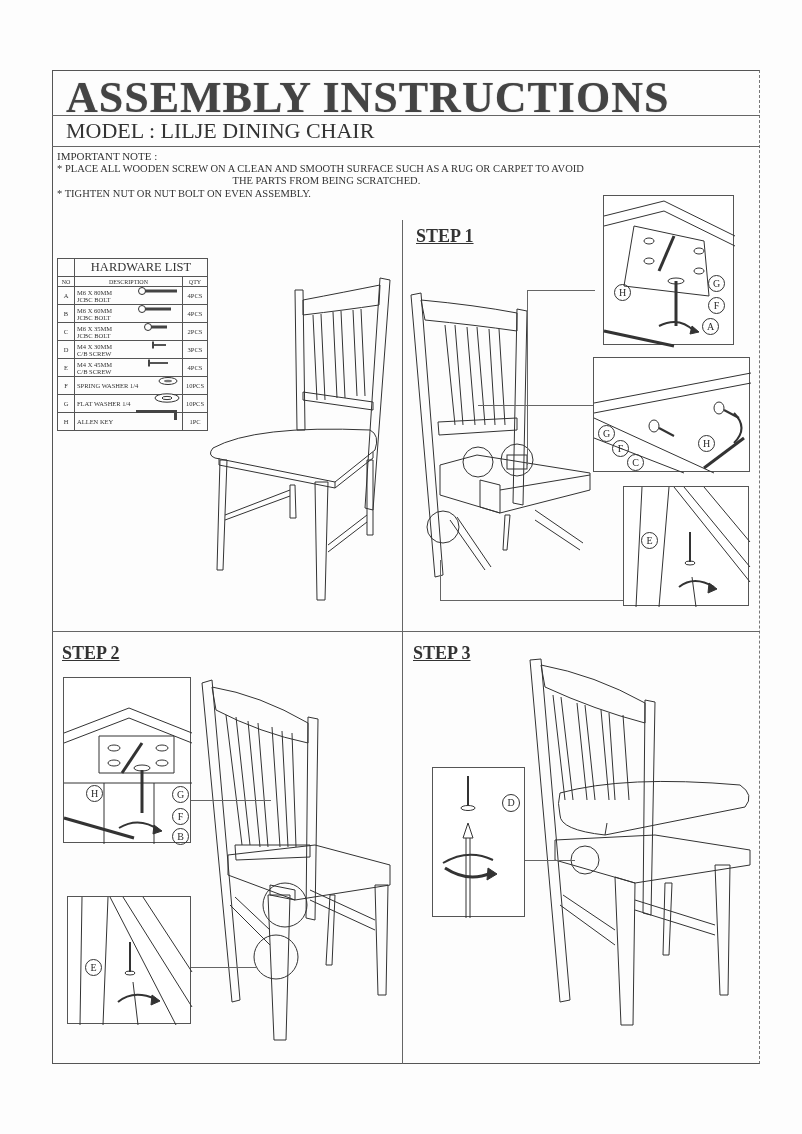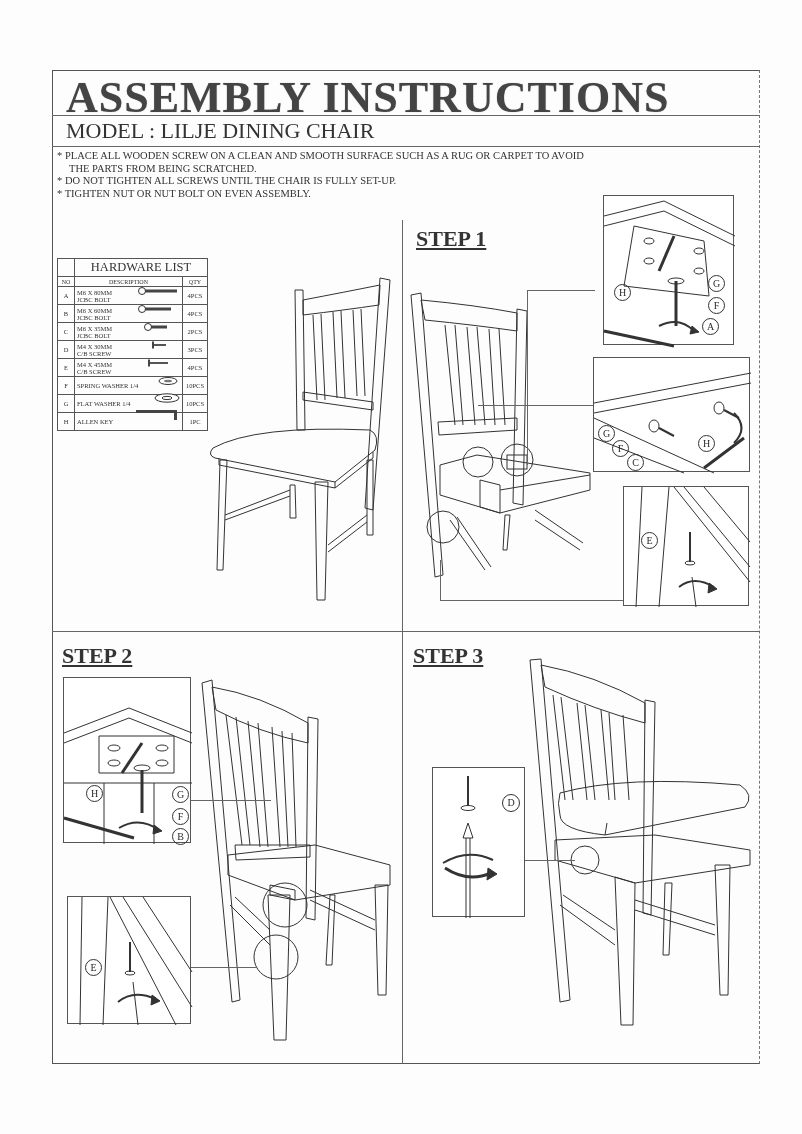--- a/index.html
+++ b/index.html
@@ -11,22 +11,22 @@
   .hline { position: absolute; height: 0; border-top: 1px solid #666; }
   .vline { position: absolute; width: 0; border-left: 1px solid #666; }
   .title {
     position: absolute; left: 66px; top: 72px; font-size: 44px; letter-spacing: 1px;
     font-family: "Liberation Serif", serif; color: #444; font-weight: bold;
     text-shadow: 0 0 1px #999;
   }
   .model { position: absolute; left: 66px; top: 118px; font-size: 22px; color: #333; }
   .notes { position: absolute; left: 57px; top: 150px; font-size: 10.5px; line-height: 12.5px; color: #333; }
   .notes .n-title { font-size: 11px; }
-  .notes .indent { padding-left: 12px; }
-  .step-title { position: absolute; font-size: 22px; font-weight: bold; text-decoration: underline; color: #333; }
+  .notes .indent { padding-left: 12px; text-align: center; }
+  .step-title { position: absolute; font-size: 18px; font-weight: bold; text-decoration: underline; color: #333; }
   table.hw { position: absolute; left: 57px; top: 258px; width: 151px; border-collapse: collapse; font-size: 6.5px; color: #333; }
   table.hw td, table.hw th { border: 1px solid #555; padding: 0 2px; height: 17px; font-weight: normal; }
   table.hw .cap { font-size: 12.5px; height: 15px; text-align: center; }
   table.hw .hdr th { height: 9px; font-size: 6px; }
   table.hw td.no { width: 12px; text-align: center; }
   table.hw td.qty { width: 20px; text-align: center; }
   table.hw td.desc { position: relative; }
   .part-icon { position: absolute; right: 4px; top: 50%; transform: translateY(-50%); }
   svg { position: absolute; overflow: visible; }
   .inset { position: absolute; border: 1px solid #555; background: #fff; box-sizing: border-box; }
@@ -38,23 +38,23 @@
 <div class="frame"></div>
 <div class="hline" style="left:52px;top:115px;width:708px;"></div>
 <div class="hline" style="left:52px;top:146px;width:708px;"></div>
 <div class="vline" style="left:402px;top:220px;height:844px;"></div>
 <div class="hline" style="left:52px;top:631px;width:708px;"></div>
 
 <div class="title">ASSEMBLY INSTRUCTIONS</div>
 <div class="model">MODEL : LILJE DINING CHAIR</div>
 
 <div class="notes">
+  <div class="n-title">IMPORTANT NOTE :</div>
   <div>* PLACE ALL WOODEN SCREW ON A CLEAN AND SMOOTH SURFACE SUCH AS A RUG OR CARPET TO AVOID</div>
   <div class="indent">THE PARTS FROM BEING SCRATCHED.</div>
-  <div>* DO NOT TIGHTEN ALL SCREWS UNTIL THE CHAIR IS FULLY SET-UP.</div>
   <div>* TIGHTEN NUT OR NUT BOLT ON EVEN ASSEMBLY.</div>
 </div>
 
 <table class="hw">
   <tbody>
       <tr>
         <td></td>
         <td class="cap" colspan="2">HARDWARE LIST</td>
       </tr>
   <tr class="hdr">

